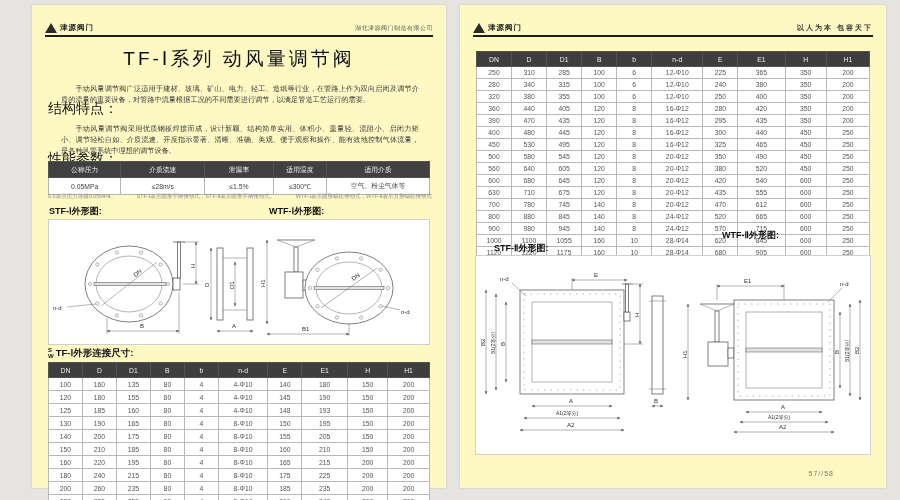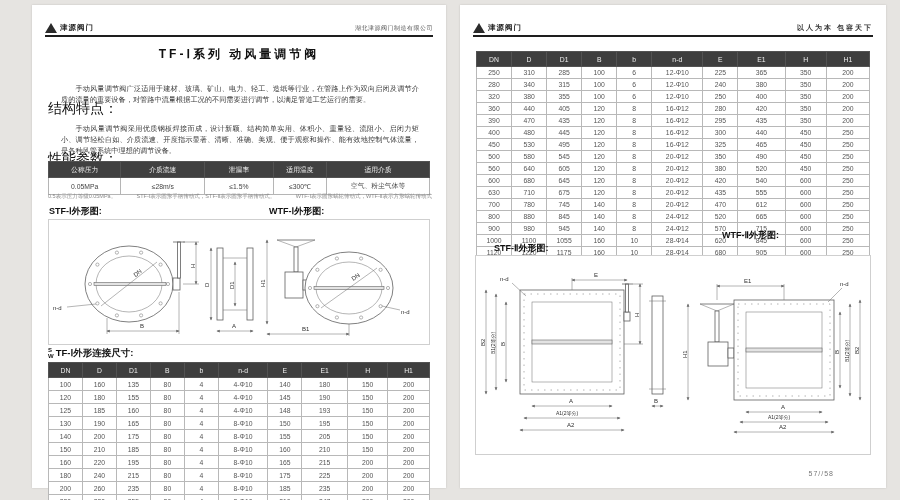--- a/index.html
+++ b/index.html
@@ -1,30 +1,30 @@
 <!DOCTYPE html>
 <html><head>
 <meta charset="utf-8">
 <style>
   html,body{margin:0;padding:0}
   body{width:900px;height:500px;background:#e6e4e1;overflow:hidden;position:relative;
        font-family:"Liberation Sans",sans-serif;-webkit-font-smoothing:antialiased}
-  .page{position:absolute;top:5px;height:483px;background:#ffffff;box-shadow:0 0 2px rgba(0,0,0,.15)}
+  .page{position:absolute;top:5px;height:483px;background:#fef9c3;box-shadow:0 0 2px rgba(0,0,0,.15)}
   #pl{left:32px;width:414px}
   #pr{left:460px;width:426px}
 
   .hdr{position:absolute;left:13px;right:13px;top:7px;height:21px;border-bottom:2px solid #1e1e1e;
        display:flex;justify-content:space-between;align-items:flex-end;padding-bottom:2px}
   .logo{display:flex;align-items:center;gap:3px}
   .tri{width:0;height:0;border-left:6px solid transparent;border-right:6px solid transparent;border-bottom:10px solid #2b2b2b}
   .logo-name{font-size:7.5px;font-weight:bold;color:#222;letter-spacing:1px}
   .hdr-sub{font-size:6px;color:#555;letter-spacing:.5px}
   .slogan{font-size:7px;color:#333;font-weight:bold;letter-spacing:2px}
 
-  .title{position:absolute;top:41px;left:0;right:0;text-align:center;font-size:12px;font-weight:bold;
+  .title{position:absolute;top:41px;left:0;right:0;text-align:center;font-size:19px;font-weight:normal;
          letter-spacing:3px;color:#101010}
   .para{position:absolute;left:17px;right:15px;font-size:7.2px;line-height:1.5;color:#3a3a3a;
         text-indent:2em;margin:12px;text-align:justify}
   #intro{top:67px}
   .sec{position:absolute;left:16px;font-size:14px;font-weight:normal;color:#111}
   #feat-h{top:95px}
   #feat-p{top:107px}
   #param-h{top:145px}
 
   table{border-collapse:collapse;table-layout:fixed}

